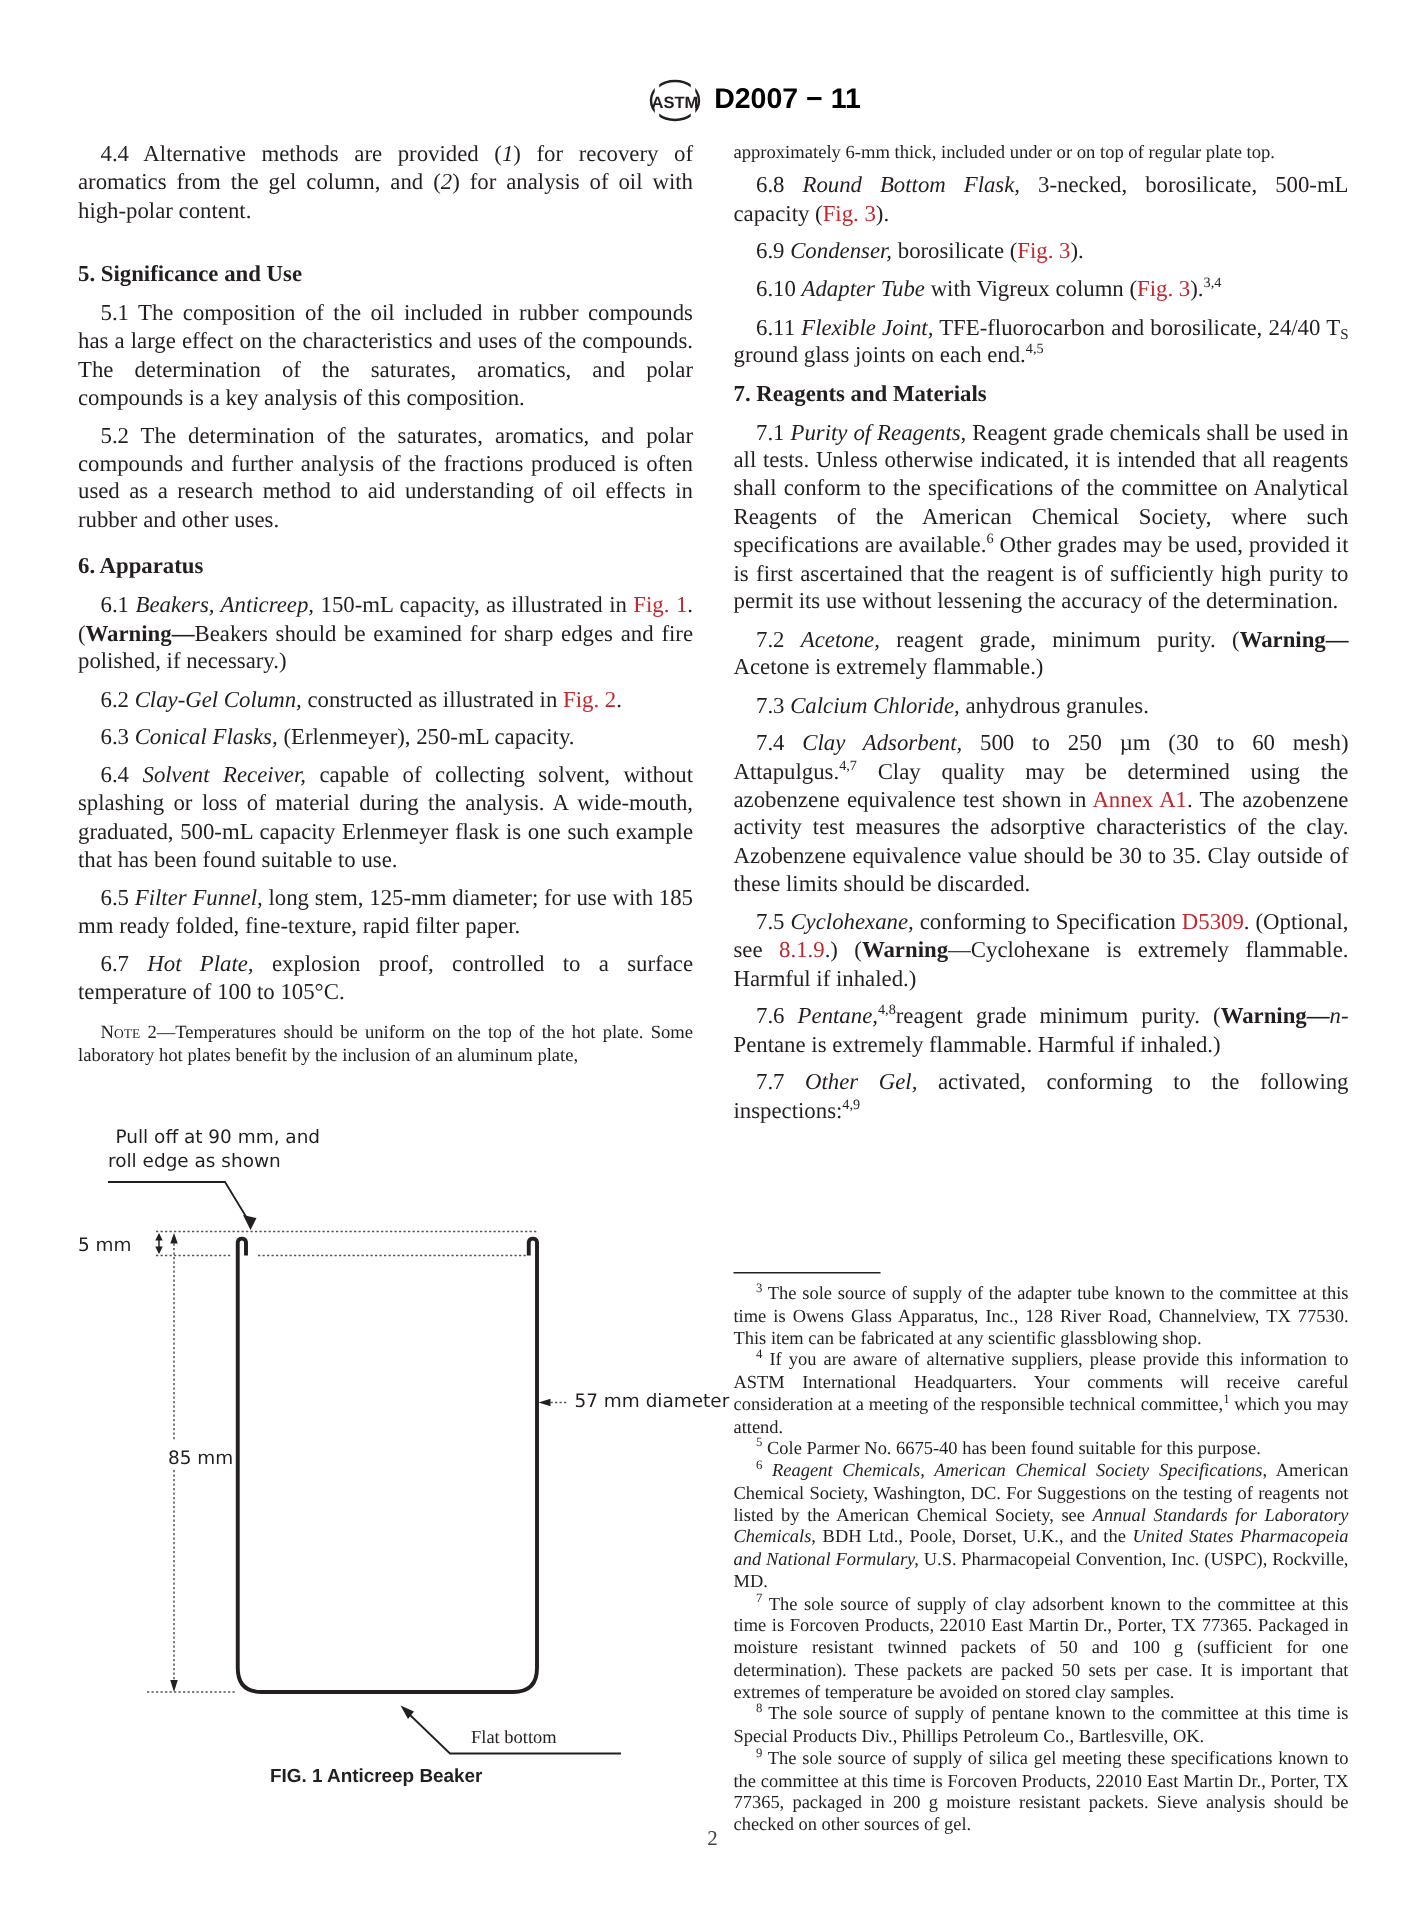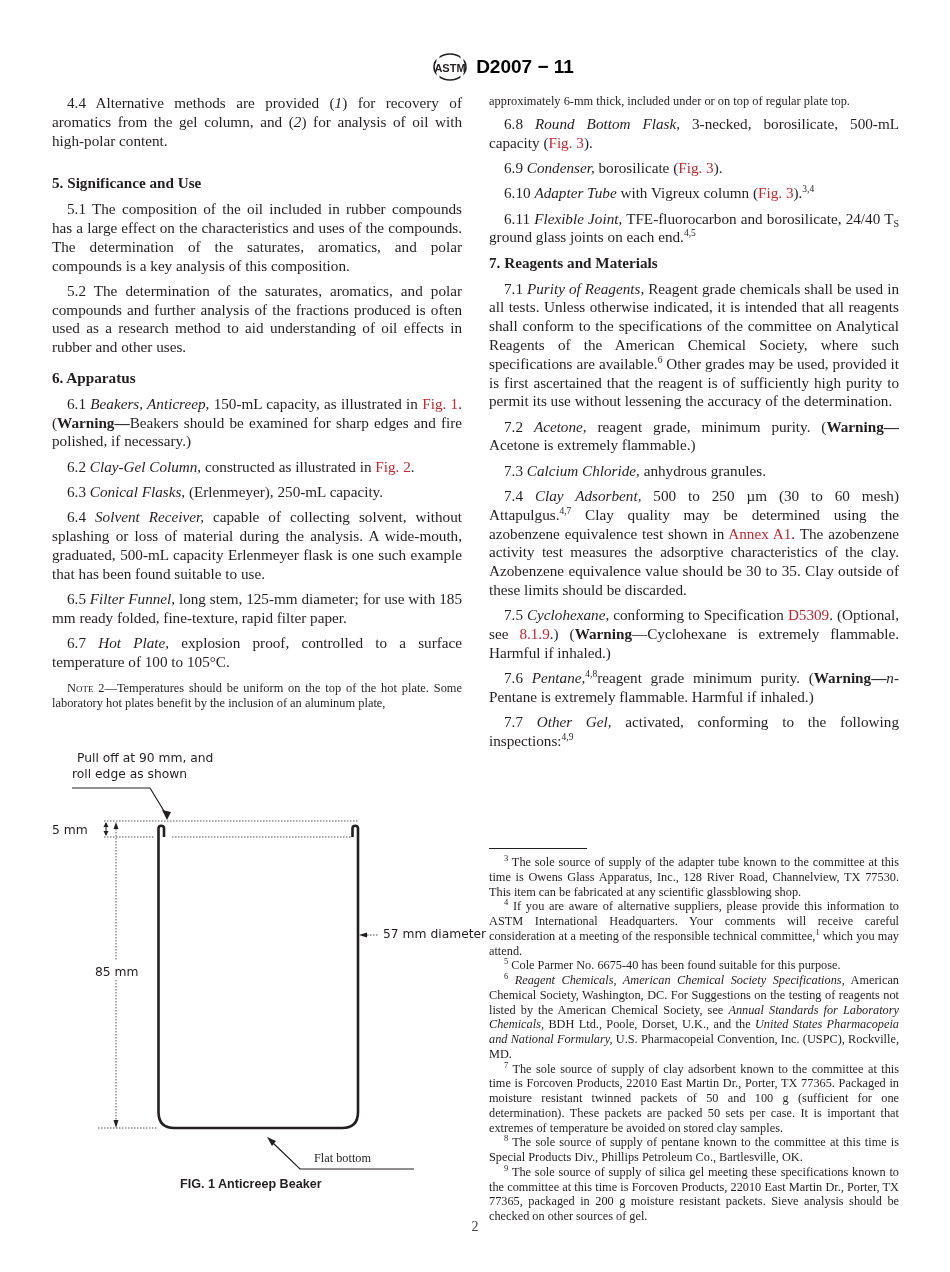--- a/index.html
+++ b/index.html
@@ -85,21 +85,21 @@
 
     <polygon points="319,195 327,192.5 327,197.5" fill="#231f20"></polygon>
     <line x1="327" y1="195" x2="338" y2="195" stroke="#555" stroke-width="1" stroke-dasharray="1.5,1.5"></line>
 
     <polygon points="227,397 232,406 236,401" fill="#231f20"></polygon>
     <polyline points="233,403 260,429 374,429" fill="none" stroke="#231f20" stroke-width="1.2"></polyline>
   </svg>
   <div class="fig-label" style="left:20px;top:11px;margin-left:17px;">Pull off at 90 mm, and</div>
   <div class="fig-label" style="left:32px;top:27px;">roll edge as shown</div>
   <div class="fig-label" style="left:12px;top:83px;">5 mm</div>
-  <div class="fig-label" style="left:55px;top:225px;">85 mm</div>
+  <div class="fig-label" style="left:72px;top:225px;">85 mm</div>
   <div class="fig-label" style="left:343px;top:187px;">57 mm diameter</div>
   <div class="fig-label" style="left:274px;top:411px;font-family:Liberation Serif, serif;">Flat bottom</div>
   <div class="fig-caption" style="left:140px;top:437px;">FIG. 1  Anticreep Beaker</div>
 </div>
 
 <div class="col right">
   <p class="note" style="text-indent:0;margin-bottom:6px;">approximately 6-mm thick, included under or on top of regular plate top.</p>
   <p class="para"><span>6.8</span> <i>Round Bottom Flask,</i><span> 3-necked, borosilicate, 500-mL capacity (</span><span class="ref">Fig. 3</span><span>).</span></p>
   <p class="para"><span>6.9</span> <i>Condenser,</i><span> borosilicate (</span><span class="ref">Fig. 3</span><span>).</span></p>
   <p class="para"><span>6.10</span> <i>Adapter Tube</i><span> with Vigreux column (</span><span class="ref">Fig. 3</span><span>).</span><sup>3,4</sup></p>

